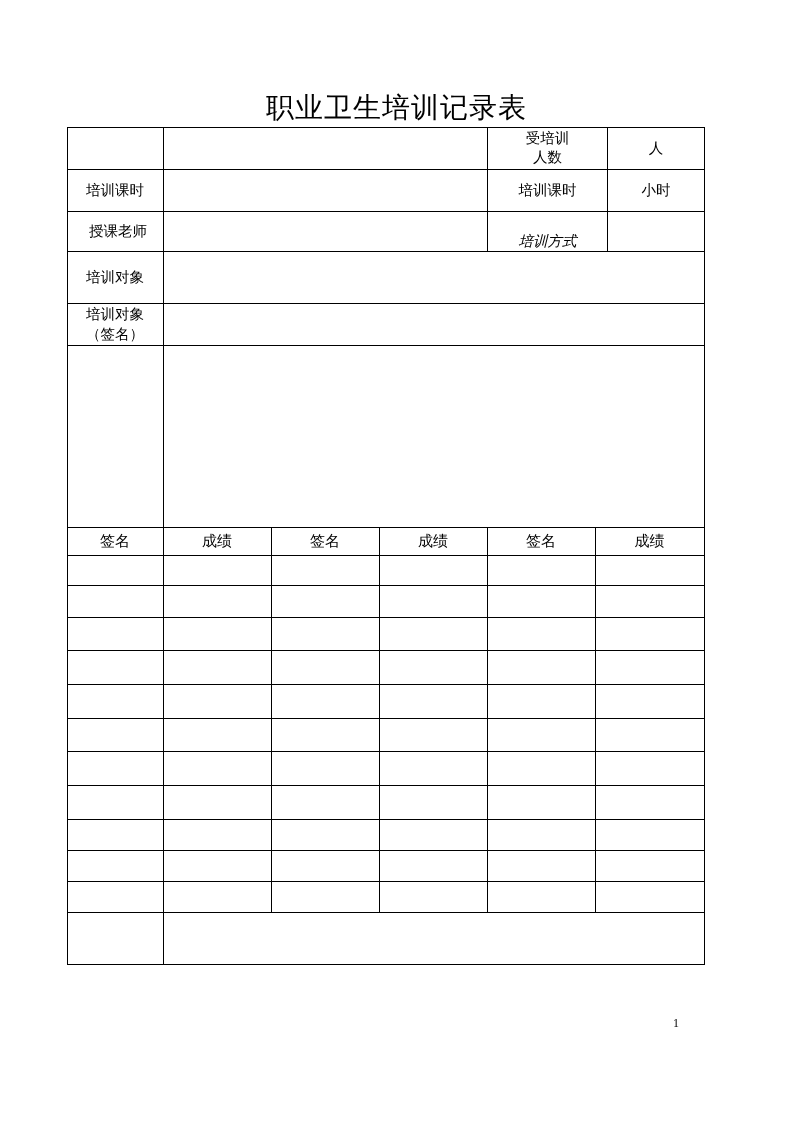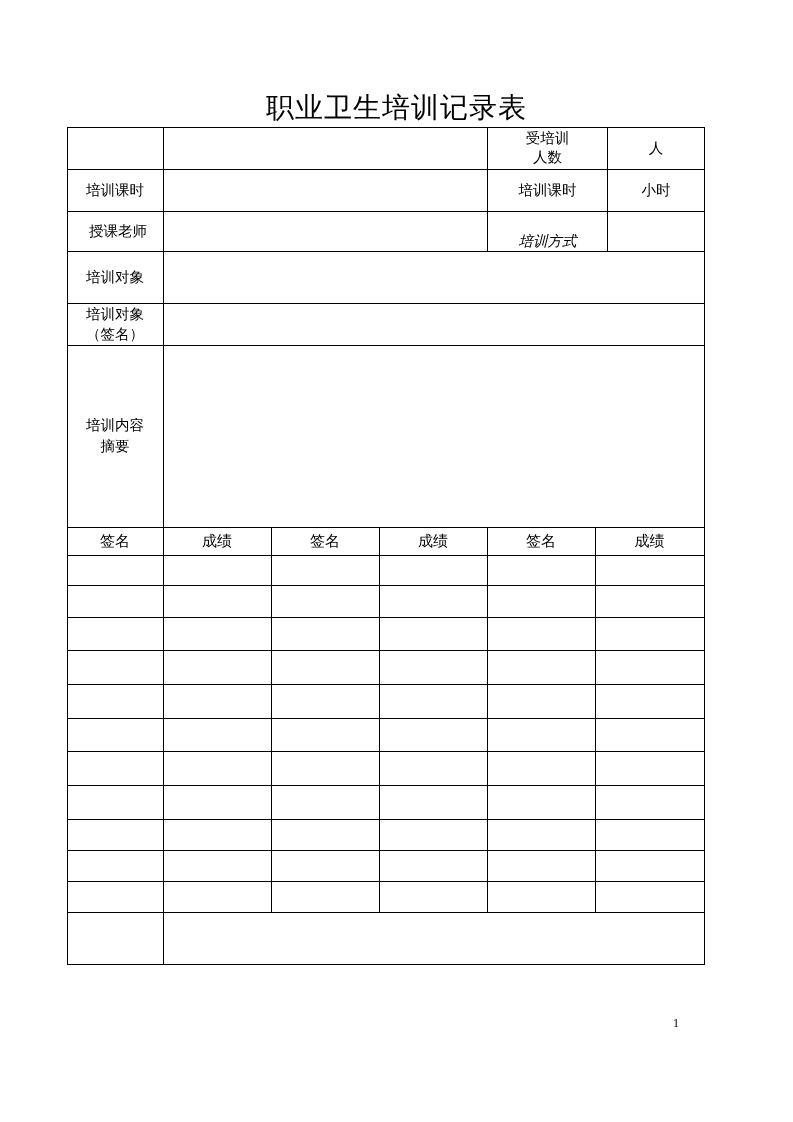--- a/index.html
+++ b/index.html
@@ -63,22 +63,20 @@
     <div class="cell" style="left: 541px; top: 42px; width: 96px; height: 42px; white-space: pre-line;">小时</div>
     <div class="cell" style="left: 0px; top: 84px; width: 96px; height: 40px; white-space: pre-line; padding-left: 6px;">授课老师</div>
     <div class="cell" style="left: 97px; top: 84px; width: 323px; height: 40px; white-space: pre-line;"></div>
     <div class="cell" style="left: 421px; top: 94px; width: 119px; height: 40px; white-space: pre-line; font-style: italic;">培训方式</div>
     <div class="cell" style="left: 541px; top: 84px; width: 96px; height: 40px; white-space: pre-line;"></div>
     <div class="cell" style="left: 0px; top: 124px; width: 96px; height: 52px; white-space: pre-line; text-align: right;">培训对象</div>
     <div class="cell" style="left: 97px; top: 124px; width: 540px; height: 52px; white-space: pre-line;"></div>
     <div class="cell" style="left: 0px; top: 176px; width: 96px; height: 42px; white-space: pre-line; line-height: 20px;">培训对象
 （签名）</div>
     <div class="cell" style="left: 97px; top: 176px; width: 540px; height: 42px; white-space: pre-line;"></div>
-    <div class="cell" style="left: 0px; top: 218px; width: 96px; height: 182px; white-space: pre-line; line-height: 21px;">培训内容
-摘要</div>
     <div class="cell" style="left: 97px; top: 218px; width: 540px; height: 182px; white-space: pre-line;"></div>
     <div class="cell" style="left: 0px; top: 400px; width: 96px; height: 28px; white-space: pre-line; font-size: 15px;">签名</div>
     <div class="cell" style="left: 96px; top: 400px; width: 108px; height: 28px; white-space: pre-line; font-size: 15px;">成绩</div>
     <div class="cell" style="left: 204px; top: 400px; width: 108px; height: 28px; white-space: pre-line; font-size: 15px;">签名</div>
     <div class="cell" style="left: 312px; top: 400px; width: 108px; height: 28px; white-space: pre-line; font-size: 15px;">成绩</div>
     <div class="cell" style="left: 420px; top: 400px; width: 108px; height: 28px; white-space: pre-line; font-size: 15px;">签名</div>
     <div class="cell" style="left: 528px; top: 400px; width: 109px; height: 28px; white-space: pre-line; font-size: 15px;">成绩</div>
     <div class="cell" style="left: 1px; top: 429px; width: 95px; height: 29px; white-space: pre-line;"></div>
     <div class="cell" style="left: 97px; top: 429px; width: 107px; height: 29px; white-space: pre-line;"></div>
     <div class="cell" style="left: 205px; top: 429px; width: 107px; height: 29px; white-space: pre-line;"></div>

